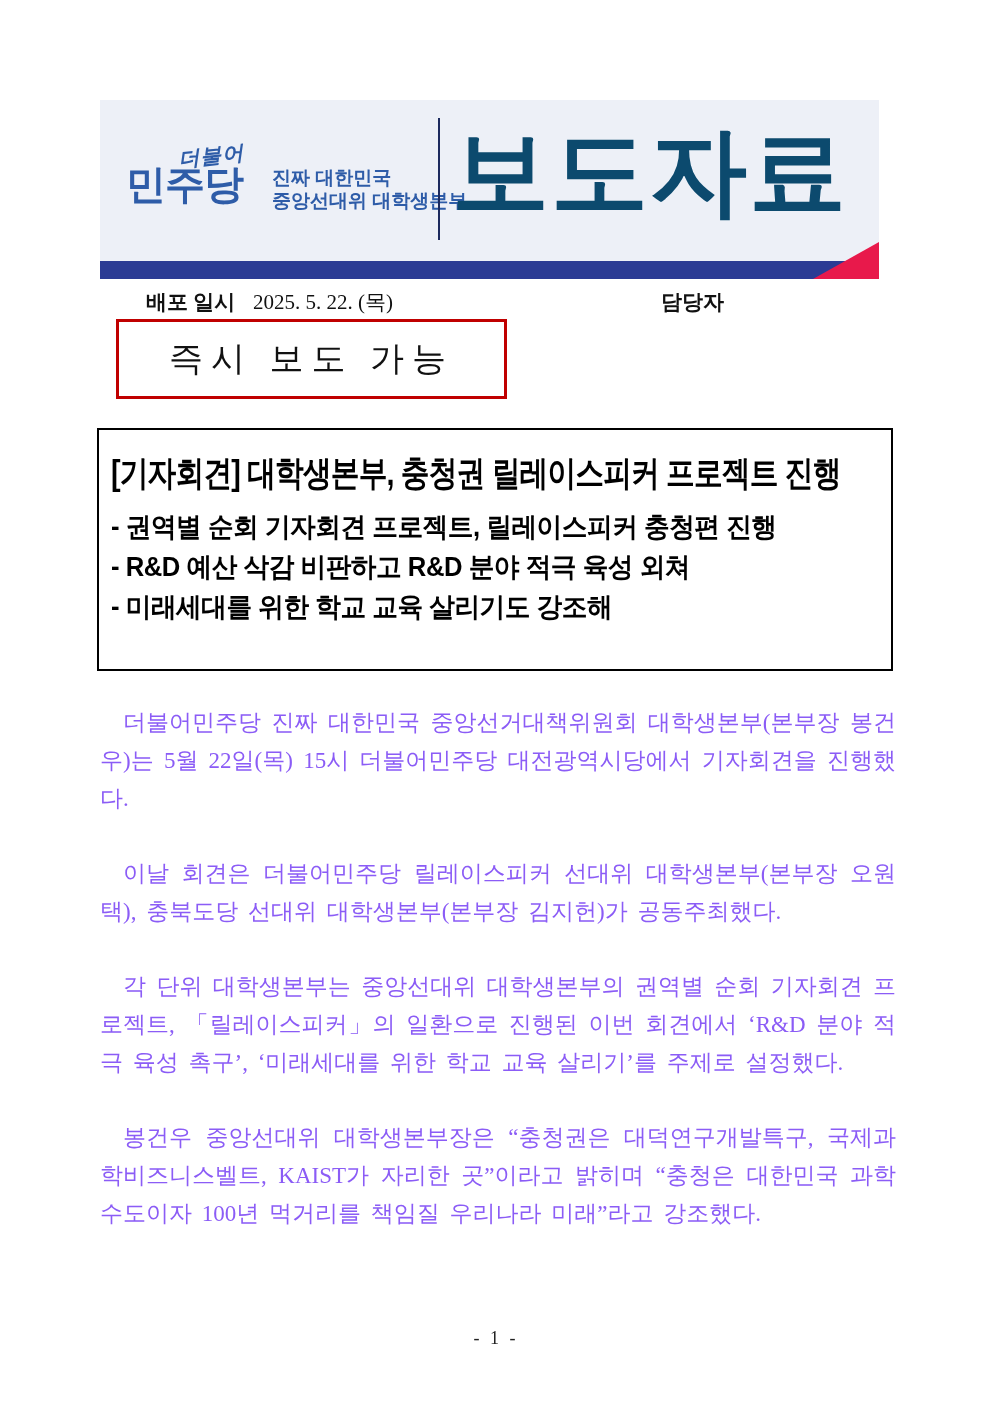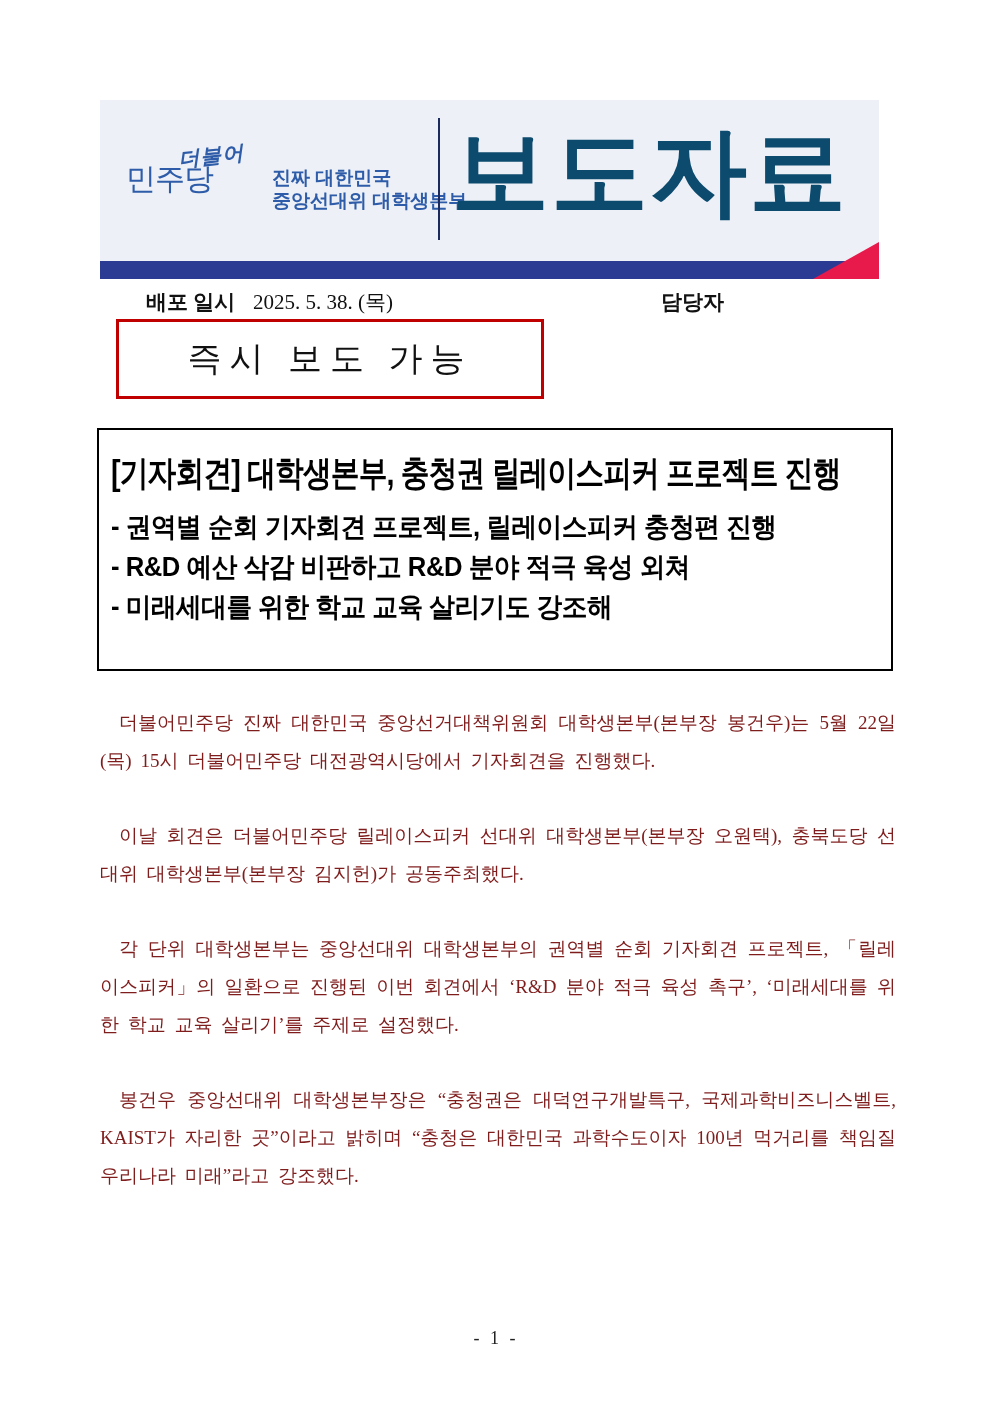--- a/index.html
+++ b/index.html
@@ -36,21 +36,21 @@
   }
   .logo { position: absolute; left: 26px; top: 40px; width: 320px; height: 110px;
     font-family: "Liberation Sans", "DejaVu Sans", sans-serif; color: #2e5ca8; }
   .logo-script {
     position: absolute; left: 52px; top: 2px;
     font-size: 21px; font-weight: 700; font-style: italic;
     transform: rotate(-6deg); letter-spacing: 1px;
   }
   .logo-name {
     position: absolute; left: 0px; top: 24px;
-    font-size: 30px; font-weight: 400; letter-spacing: -1px; line-height: 1;
+    font-size: 40px; font-weight: 700; letter-spacing: -1px; line-height: 1;
   }
   .logo-tagline {
     position: absolute; left: 146px; top: 26px;
     font-size: 19px; font-weight: 700; line-height: 23px; white-space: nowrap;
   }
   .banner-divider {
     position: absolute; left: 338px; top: 18px;
     width: 2px; height: 122px;
     background: #1c2a5e;
   }
@@ -67,21 +67,21 @@
   .info-section {
     position: absolute; left: 88px; top: 286px;
     width: 810px; height: 122px; margin-left: 28px;
   }
   .info-label { font-weight: 700; font-size: 21px; }
   .date-label    { position: absolute; left: 30px;  top: 2px; }
   .date-value    { position: absolute; left: 137px; top: 2px; font-size: 21px; }
   .contact-label { position: absolute; left: 545px; top: 2px; }
   .status-box {
     position: absolute; left: 0px; top: 33px;
-    width: 428px; height: 80px;
+    width: 391px; height: 80px;
     border: 3px solid #c00000;
     display: flex; align-items: center; justify-content: center;
   }
   .status-text { font-size: 34px; letter-spacing: 8px; color: #111; }
   .contact-value { position: absolute; left: 405px; top: 60px; font-size: 22px; letter-spacing: 0.5px; }
 
   
   .headline-box {
     position: absolute; left: 97px; top: 428px;
     width: 796px; height: 243px;
@@ -104,25 +104,25 @@
     transform: scaleX(0.95); transform-origin: 0 50%;
     color: #000;
   }
 
   
   .body-text {
     position: absolute; left: 100px; top: 704px;
     width: 796px;
   }
   .body-text p {
-    font-size: 19px; line-height: 38px;
+    font-size: 23px; line-height: 38px;
     text-align: justify; text-indent: 1em;
     word-spacing: 4px;
     margin-bottom: 37px;
-    color: #7f1d1d;
+    color: #8b5cf6;
   }
 
   
   .page-number {
     position: absolute; left: 0; top: 1328px;
     width: 100%; text-align: center;
     font-size: 18px; letter-spacing: 3px; color: #222;
   }
 </style>
 </head>
@@ -140,21 +140,21 @@
       </div>
     </div>
     <div class="banner-divider"></div>
     <div class="banner-title">보도자료</div>
     <div class="banner-bar"></div>
     <div class="banner-accent"></div>
   </div>
 
   <div class="info-section">
     <span class="info-label date-label">배포 일시</span>
-    <span class="date-value">2025. 5. 38. (목)</span>
+    <span class="date-value">2025. 5. 22. (목)</span>
     <span class="info-label contact-label">담당자</span>
     <div class="status-box">
       <span class="status-text">즉시 보도 가능</span>
     </div>
   </div>
 
   <div class="headline-box">
     <span class="headline-title">[기자회견] 대학생본부, 충청권 릴레이스피커 프로젝트 진행</span>
     <div class="headline-bullets">
       <span class="headline-bullet">- 권역별 순회 기자회견 프로젝트, 릴레이스피커 충청편 진행</span>

